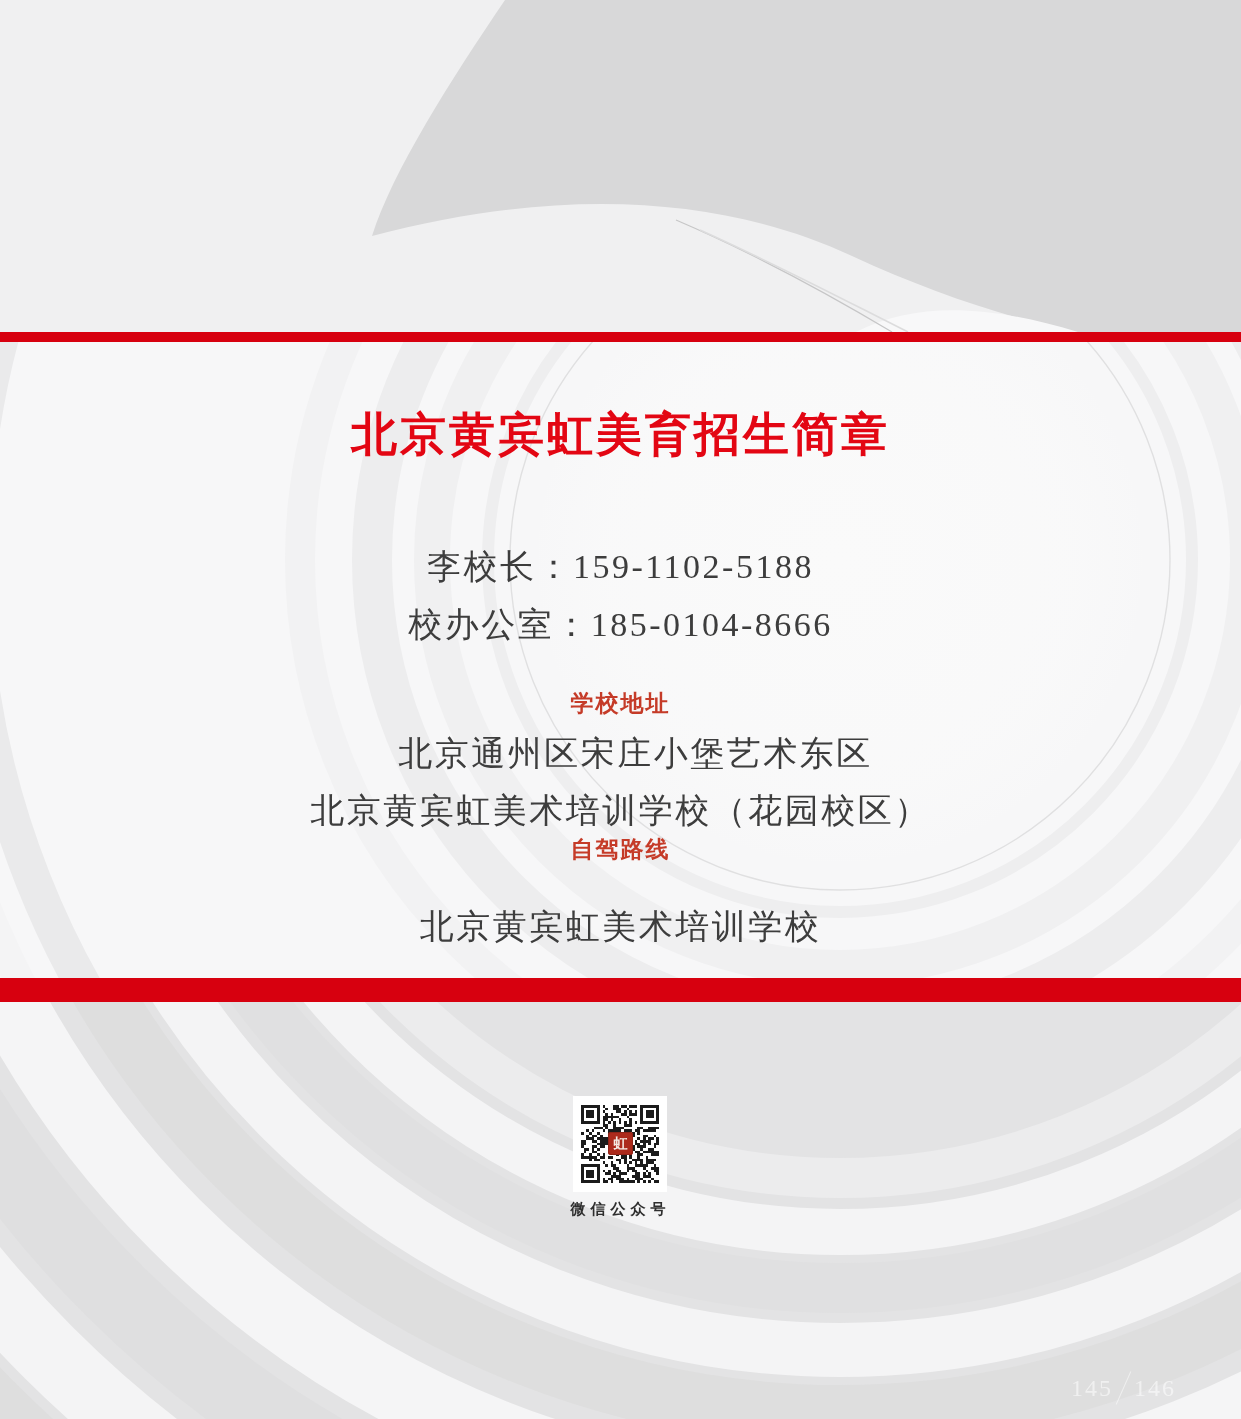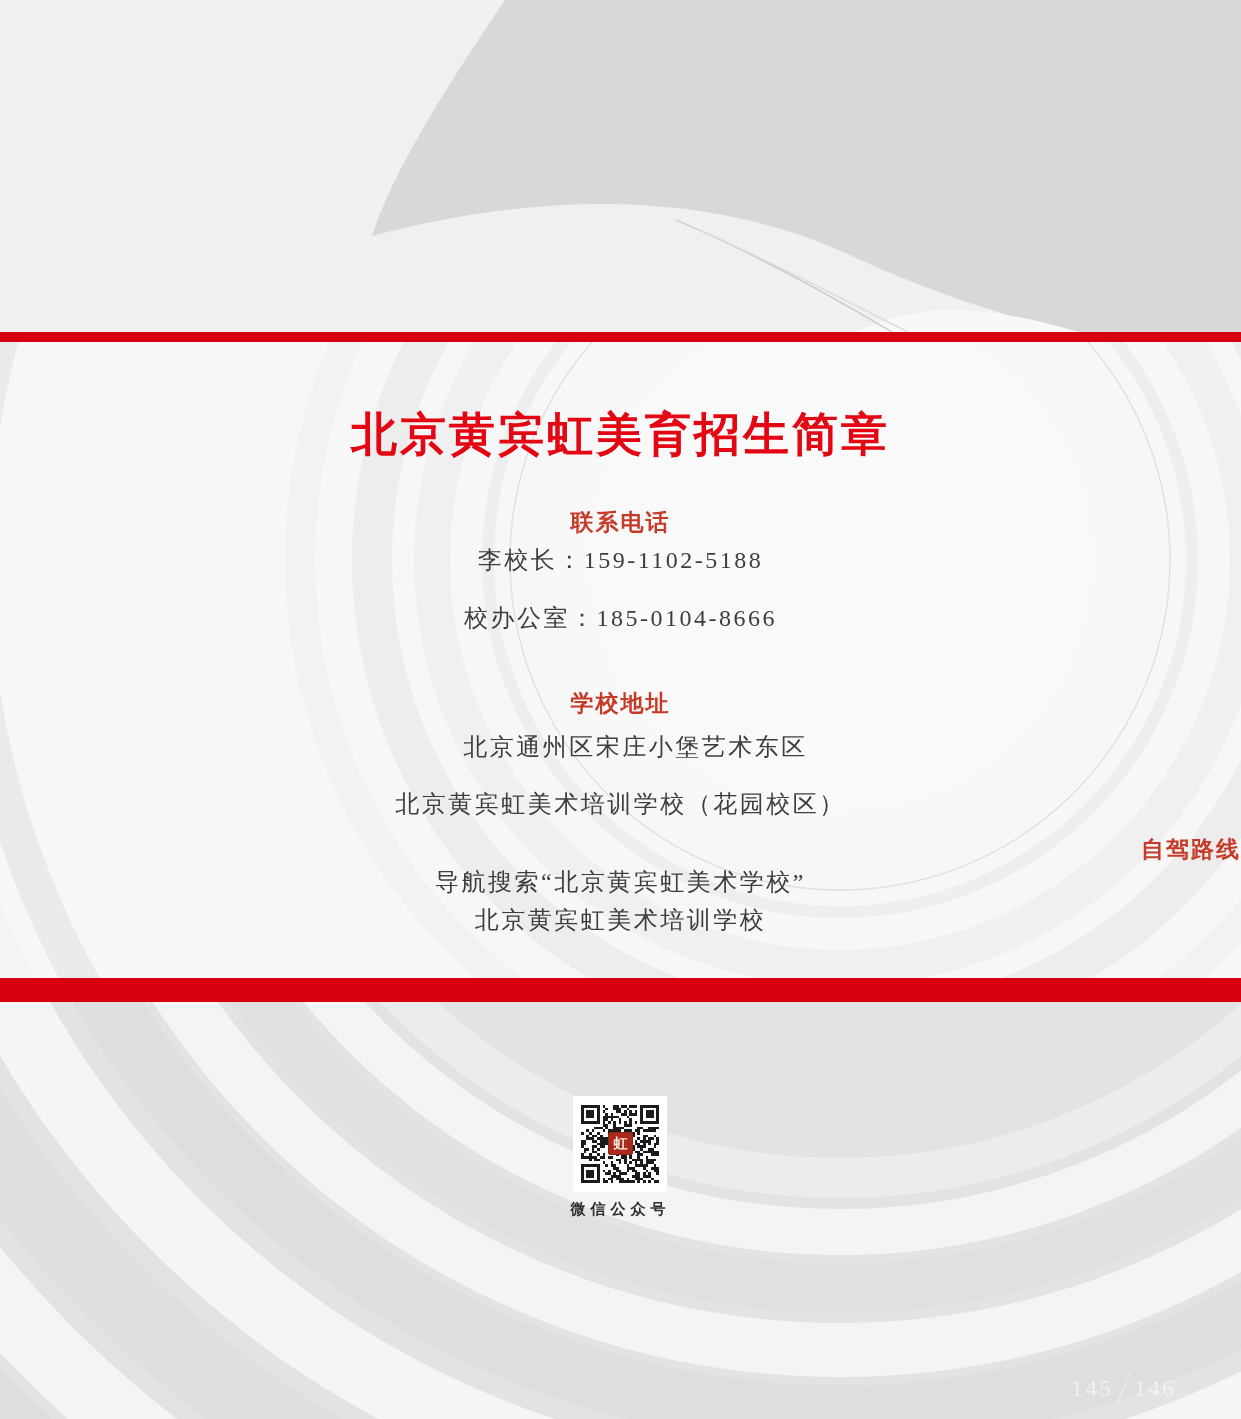--- a/index.html
+++ b/index.html
@@ -24,30 +24,30 @@
   .center-line{position:absolute;left:0;width:100%;text-align:center;white-space:nowrap;}
   .doc-title{
     top:404px;font-size:46px;font-weight:700;letter-spacing:3px;
     color:var(--title-red);
   }
   .sec-heading{
     font-size:23px;font-weight:700;letter-spacing:2px;
     color:var(--heading-red);
   }
   .sec-line{
-    font-size:24px;letter-spacing:2.5px;
+    font-size:34px;letter-spacing:2.5px;
     color:var(--body-text);
   }
   .h-contact{top:507px;}
   .l-contact-1{top:544px;}
   .l-contact-2{top:602px;}
   .h-address{top:688px;}
   .l-address-1{top:731px;padding-left:15px;}
   .l-address-2{top:788px;}
-  .h-route{top:834px;text-align:right;}
+  .h-route{top:834px;}
   .l-route-1{top:866px;}
   .l-route-2{top:904px;}
   .qr-tile{
     position:absolute;left:573px;top:1096px;width:94px;height:96px;
     background:#ffffff;z-index:3;
     display:flex;align-items:center;justify-content:center;
   }
   .qr-tile svg{display:block;}
   .qr-seal{
     position:absolute;left:50%;top:50%;
@@ -133,30 +133,28 @@
     </g>
   </svg>
 
   <div class="red-bar top"></div>
   <div class="red-bar bottom"></div>
 
   <div class="content">
 
     <div class="center-line doc-title">北京黄宾虹美育招生简章</div>
 
-    <div class="center-line sec-heading h-contact">联系电话</div>
     <div class="center-line sec-line l-contact-1">李校长：159-1102-5188</div>
     <div class="center-line sec-line l-contact-2">校办公室：185-0104-8666</div>
 
     <div class="center-line sec-heading h-address">学校地址</div>
     <div class="center-line sec-line l-address-1">北京通州区宋庄小堡艺术东区</div>
     <div class="center-line sec-line l-address-2">北京黄宾虹美术培训学校（花园校区）</div>
 
     <div class="center-line sec-heading h-route">自驾路线</div>
-    <div class="center-line sec-line l-route-1">导航搜索“北京黄宾虹美术学校”</div>
     <div class="center-line sec-line l-route-2">北京黄宾虹美术培训学校</div>
 
     <div class="qr-tile">
       <svg id="qr-svg" width="78" height="78" viewBox="0 0 78 78" shape-rendering="crispEdges">
           <path d="M0.00 0.00h2.69v2.69h-2.69zM2.69 0.00h2.69v2.69h-2.69zM5.38 0.00h2.69v2.69h-2.69zM8.07 0.00h2.69v2.69h-2.69zM10.76 0.00h2.69v2.69h-2.69zM13.45 0.00h2.69v2.69h-2.69zM16.14 0.00h2.69v2.69h-2.69zM21.52 0.00h2.69v2.69h-2.69zM32.28 0.00h2.69v2.69h-2.69zM34.97 0.00h2.69v2.69h-2.69zM40.34 0.00h2.69v2.69h-2.69zM43.03 0.00h2.69v2.69h-2.69zM48.41 0.00h2.69v2.69h-2.69zM51.10 0.00h2.69v2.69h-2.69zM53.79 0.00h2.69v2.69h-2.69zM59.17 0.00h2.69v2.69h-2.69zM61.86 0.00h2.69v2.69h-2.69zM64.55 0.00h2.69v2.69h-2.69zM67.24 0.00h2.69v2.69h-2.69zM69.93 0.00h2.69v2.69h-2.69zM72.62 0.00h2.69v2.69h-2.69zM75.31 0.00h2.69v2.69h-2.69zM0.00 2.69h2.69v2.69h-2.69zM16.14 2.69h2.69v2.69h-2.69zM24.21 2.69h2.69v2.69h-2.69zM32.28 2.69h2.69v2.69h-2.69zM34.97 2.69h2.69v2.69h-2.69zM37.66 2.69h2.69v2.69h-2.69zM45.72 2.69h2.69v2.69h-2.69zM59.17 2.69h2.69v2.69h-2.69zM75.31 2.69h2.69v2.69h-2.69zM0.00 5.38h2.69v2.69h-2.69zM5.38 5.38h2.69v2.69h-2.69zM8.07 5.38h2.69v2.69h-2.69zM10.76 5.38h2.69v2.69h-2.69zM16.14 5.38h2.69v2.69h-2.69zM21.52 5.38h2.69v2.69h-2.69zM34.97 5.38h2.69v2.69h-2.69zM37.66 5.38h2.69v2.69h-2.69zM43.03 5.38h2.69v2.69h-2.69zM48.41 5.38h2.69v2.69h-2.69zM53.79 5.38h2.69v2.69h-2.69zM59.17 5.38h2.69v2.69h-2.69zM64.55 5.38h2.69v2.69h-2.69zM67.24 5.38h2.69v2.69h-2.69zM69.93 5.38h2.69v2.69h-2.69zM75.31 5.38h2.69v2.69h-2.69zM0.00 8.07h2.69v2.69h-2.69zM5.38 8.07h2.69v2.69h-2.69zM8.07 8.07h2.69v2.69h-2.69zM10.76 8.07h2.69v2.69h-2.69zM16.14 8.07h2.69v2.69h-2.69zM24.21 8.07h2.69v2.69h-2.69zM29.59 8.07h2.69v2.69h-2.69zM40.34 8.07h2.69v2.69h-2.69zM43.03 8.07h2.69v2.69h-2.69zM48.41 8.07h2.69v2.69h-2.69zM51.10 8.07h2.69v2.69h-2.69zM53.79 8.07h2.69v2.69h-2.69zM59.17 8.07h2.69v2.69h-2.69zM64.55 8.07h2.69v2.69h-2.69zM67.24 8.07h2.69v2.69h-2.69zM69.93 8.07h2.69v2.69h-2.69zM75.31 8.07h2.69v2.69h-2.69zM0.00 10.76h2.69v2.69h-2.69zM5.38 10.76h2.69v2.69h-2.69zM8.07 10.76h2.69v2.69h-2.69zM10.76 10.76h2.69v2.69h-2.69zM16.14 10.76h2.69v2.69h-2.69zM21.52 10.76h2.69v2.69h-2.69zM24.21 10.76h2.69v2.69h-2.69zM26.90 10.76h2.69v2.69h-2.69zM29.59 10.76h2.69v2.69h-2.69zM32.28 10.76h2.69v2.69h-2.69zM34.97 10.76h2.69v2.69h-2.69zM45.72 10.76h2.69v2.69h-2.69zM59.17 10.76h2.69v2.69h-2.69zM64.55 10.76h2.69v2.69h-2.69zM67.24 10.76h2.69v2.69h-2.69zM69.93 10.76h2.69v2.69h-2.69zM75.31 10.76h2.69v2.69h-2.69zM0.00 13.45h2.69v2.69h-2.69zM16.14 13.45h2.69v2.69h-2.69zM21.52 13.45h2.69v2.69h-2.69zM24.21 13.45h2.69v2.69h-2.69zM29.59 13.45h2.69v2.69h-2.69zM37.66 13.45h2.69v2.69h-2.69zM48.41 13.45h2.69v2.69h-2.69zM59.17 13.45h2.69v2.69h-2.69zM75.31 13.45h2.69v2.69h-2.69zM0.00 16.14h2.69v2.69h-2.69zM2.69 16.14h2.69v2.69h-2.69zM5.38 16.14h2.69v2.69h-2.69zM8.07 16.14h2.69v2.69h-2.69zM10.76 16.14h2.69v2.69h-2.69zM13.45 16.14h2.69v2.69h-2.69zM16.14 16.14h2.69v2.69h-2.69zM21.52 16.14h2.69v2.69h-2.69zM26.90 16.14h2.69v2.69h-2.69zM32.28 16.14h2.69v2.69h-2.69zM37.66 16.14h2.69v2.69h-2.69zM43.03 16.14h2.69v2.69h-2.69zM48.41 16.14h2.69v2.69h-2.69zM53.79 16.14h2.69v2.69h-2.69zM59.17 16.14h2.69v2.69h-2.69zM61.86 16.14h2.69v2.69h-2.69zM64.55 16.14h2.69v2.69h-2.69zM67.24 16.14h2.69v2.69h-2.69zM69.93 16.14h2.69v2.69h-2.69zM72.62 16.14h2.69v2.69h-2.69zM75.31 16.14h2.69v2.69h-2.69zM21.52 18.83h2.69v2.69h-2.69zM24.21 18.83h2.69v2.69h-2.69zM32.28 18.83h2.69v2.69h-2.69zM43.03 18.83h2.69v2.69h-2.69zM45.72 18.83h2.69v2.69h-2.69zM48.41 18.83h2.69v2.69h-2.69zM13.45 21.52h2.69v2.69h-2.69zM16.14 21.52h2.69v2.69h-2.69zM18.83 21.52h2.69v2.69h-2.69zM24.21 21.52h2.69v2.69h-2.69zM32.28 21.52h2.69v2.69h-2.69zM34.97 21.52h2.69v2.69h-2.69zM37.66 21.52h2.69v2.69h-2.69zM40.34 21.52h2.69v2.69h-2.69zM56.48 21.52h2.69v2.69h-2.69zM59.17 21.52h2.69v2.69h-2.69zM67.24 21.52h2.69v2.69h-2.69zM69.93 21.52h2.69v2.69h-2.69zM72.62 21.52h2.69v2.69h-2.69zM75.31 21.52h2.69v2.69h-2.69zM5.38 24.21h2.69v2.69h-2.69zM10.76 24.21h2.69v2.69h-2.69zM21.52 24.21h2.69v2.69h-2.69zM26.90 24.21h2.69v2.69h-2.69zM29.59 24.21h2.69v2.69h-2.69zM32.28 24.21h2.69v2.69h-2.69zM34.97 24.21h2.69v2.69h-2.69zM37.66 24.21h2.69v2.69h-2.69zM43.03 24.21h2.69v2.69h-2.69zM45.72 24.21h2.69v2.69h-2.69zM48.41 24.21h2.69v2.69h-2.69zM53.79 24.21h2.69v2.69h-2.69zM56.48 24.21h2.69v2.69h-2.69zM61.86 24.21h2.69v2.69h-2.69zM64.55 24.21h2.69v2.69h-2.69zM67.24 24.21h2.69v2.69h-2.69zM69.93 24.21h2.69v2.69h-2.69zM72.62 24.21h2.69v2.69h-2.69zM0.00 26.90h2.69v2.69h-2.69zM8.07 26.90h2.69v2.69h-2.69zM16.14 26.90h2.69v2.69h-2.69zM26.90 26.90h2.69v2.69h-2.69zM29.59 26.90h2.69v2.69h-2.69zM32.28 26.90h2.69v2.69h-2.69zM37.66 26.90h2.69v2.69h-2.69zM43.03 26.90h2.69v2.69h-2.69zM45.72 26.90h2.69v2.69h-2.69zM51.10 26.90h2.69v2.69h-2.69zM56.48 26.90h2.69v2.69h-2.69zM5.38 29.59h2.69v2.69h-2.69zM10.76 29.59h2.69v2.69h-2.69zM13.45 29.59h2.69v2.69h-2.69zM18.83 29.59h2.69v2.69h-2.69zM26.90 29.59h2.69v2.69h-2.69zM29.59 29.59h2.69v2.69h-2.69zM34.97 29.59h2.69v2.69h-2.69zM40.34 29.59h2.69v2.69h-2.69zM51.10 29.59h2.69v2.69h-2.69zM61.86 29.59h2.69v2.69h-2.69zM64.55 29.59h2.69v2.69h-2.69zM72.62 29.59h2.69v2.69h-2.69zM5.38 32.28h2.69v2.69h-2.69zM8.07 32.28h2.69v2.69h-2.69zM10.76 32.28h2.69v2.69h-2.69zM16.14 32.28h2.69v2.69h-2.69zM18.83 32.28h2.69v2.69h-2.69zM21.52 32.28h2.69v2.69h-2.69zM24.21 32.28h2.69v2.69h-2.69zM26.90 32.28h2.69v2.69h-2.69zM32.28 32.28h2.69v2.69h-2.69zM34.97 32.28h2.69v2.69h-2.69zM37.66 32.28h2.69v2.69h-2.69zM40.34 32.28h2.69v2.69h-2.69zM43.03 32.28h2.69v2.69h-2.69zM48.41 32.28h2.69v2.69h-2.69zM56.48 32.28h2.69v2.69h-2.69zM61.86 32.28h2.69v2.69h-2.69zM67.24 32.28h2.69v2.69h-2.69zM69.93 32.28h2.69v2.69h-2.69zM75.31 32.28h2.69v2.69h-2.69zM0.00 34.97h2.69v2.69h-2.69zM2.69 34.97h2.69v2.69h-2.69zM10.76 34.97h2.69v2.69h-2.69zM13.45 34.97h2.69v2.69h-2.69zM18.83 34.97h2.69v2.69h-2.69zM21.52 34.97h2.69v2.69h-2.69zM24.21 34.97h2.69v2.69h-2.69zM29.59 34.97h2.69v2.69h-2.69zM37.66 34.97h2.69v2.69h-2.69zM40.34 34.97h2.69v2.69h-2.69zM53.79 34.97h2.69v2.69h-2.69zM59.17 34.97h2.69v2.69h-2.69zM61.86 34.97h2.69v2.69h-2.69zM64.55 34.97h2.69v2.69h-2.69zM67.24 34.97h2.69v2.69h-2.69zM75.31 34.97h2.69v2.69h-2.69zM0.00 37.66h2.69v2.69h-2.69zM2.69 37.66h2.69v2.69h-2.69zM16.14 37.66h2.69v2.69h-2.69zM18.83 37.66h2.69v2.69h-2.69zM21.52 37.66h2.69v2.69h-2.69zM24.21 37.66h2.69v2.69h-2.69zM29.59 37.66h2.69v2.69h-2.69zM34.97 37.66h2.69v2.69h-2.69zM37.66 37.66h2.69v2.69h-2.69zM40.34 37.66h2.69v2.69h-2.69zM43.03 37.66h2.69v2.69h-2.69zM45.72 37.66h2.69v2.69h-2.69zM48.41 37.66h2.69v2.69h-2.69zM53.79 37.66h2.69v2.69h-2.69zM56.48 37.66h2.69v2.69h-2.69zM61.86 37.66h2.69v2.69h-2.69zM67.24 37.66h2.69v2.69h-2.69zM72.62 37.66h2.69v2.69h-2.69zM75.31 37.66h2.69v2.69h-2.69zM0.00 40.34h2.69v2.69h-2.69zM10.76 40.34h2.69v2.69h-2.69zM13.45 40.34h2.69v2.69h-2.69zM18.83 40.34h2.69v2.69h-2.69zM21.52 40.34h2.69v2.69h-2.69zM34.97 40.34h2.69v2.69h-2.69zM45.72 40.34h2.69v2.69h-2.69zM48.41 40.34h2.69v2.69h-2.69zM51.10 40.34h2.69v2.69h-2.69zM56.48 40.34h2.69v2.69h-2.69zM59.17 40.34h2.69v2.69h-2.69zM61.86 40.34h2.69v2.69h-2.69zM72.62 40.34h2.69v2.69h-2.69zM2.69 43.03h2.69v2.69h-2.69zM5.38 43.03h2.69v2.69h-2.69zM10.76 43.03h2.69v2.69h-2.69zM16.14 43.03h2.69v2.69h-2.69zM32.28 43.03h2.69v2.69h-2.69zM34.97 43.03h2.69v2.69h-2.69zM37.66 43.03h2.69v2.69h-2.69zM40.34 43.03h2.69v2.69h-2.69zM43.03 43.03h2.69v2.69h-2.69zM51.10 43.03h2.69v2.69h-2.69zM59.17 43.03h2.69v2.69h-2.69zM67.24 43.03h2.69v2.69h-2.69zM69.93 43.03h2.69v2.69h-2.69zM2.69 45.72h2.69v2.69h-2.69zM10.76 45.72h2.69v2.69h-2.69zM13.45 45.72h2.69v2.69h-2.69zM26.90 45.72h2.69v2.69h-2.69zM34.97 45.72h2.69v2.69h-2.69zM37.66 45.72h2.69v2.69h-2.69zM40.34 45.72h2.69v2.69h-2.69zM43.03 45.72h2.69v2.69h-2.69zM48.41 45.72h2.69v2.69h-2.69zM53.79 45.72h2.69v2.69h-2.69zM56.48 45.72h2.69v2.69h-2.69zM61.86 45.72h2.69v2.69h-2.69zM64.55 45.72h2.69v2.69h-2.69zM67.24 45.72h2.69v2.69h-2.69zM69.93 45.72h2.69v2.69h-2.69zM72.62 45.72h2.69v2.69h-2.69zM75.31 45.72h2.69v2.69h-2.69zM0.00 48.41h2.69v2.69h-2.69zM8.07 48.41h2.69v2.69h-2.69zM16.14 48.41h2.69v2.69h-2.69zM21.52 48.41h2.69v2.69h-2.69zM34.97 48.41h2.69v2.69h-2.69zM40.34 48.41h2.69v2.69h-2.69zM43.03 48.41h2.69v2.69h-2.69zM48.41 48.41h2.69v2.69h-2.69zM56.48 48.41h2.69v2.69h-2.69zM59.17 48.41h2.69v2.69h-2.69zM69.93 48.41h2.69v2.69h-2.69zM72.62 48.41h2.69v2.69h-2.69zM75.31 48.41h2.69v2.69h-2.69zM0.00 51.10h2.69v2.69h-2.69zM2.69 51.10h2.69v2.69h-2.69zM5.38 51.10h2.69v2.69h-2.69zM8.07 51.10h2.69v2.69h-2.69zM10.76 51.10h2.69v2.69h-2.69zM13.45 51.10h2.69v2.69h-2.69zM18.83 51.10h2.69v2.69h-2.69zM21.52 51.10h2.69v2.69h-2.69zM26.90 51.10h2.69v2.69h-2.69zM29.59 51.10h2.69v2.69h-2.69zM40.34 51.10h2.69v2.69h-2.69zM43.03 51.10h2.69v2.69h-2.69zM48.41 51.10h2.69v2.69h-2.69zM56.48 51.10h2.69v2.69h-2.69zM64.55 51.10h2.69v2.69h-2.69zM8.07 53.79h2.69v2.69h-2.69zM13.45 53.79h2.69v2.69h-2.69zM16.14 53.79h2.69v2.69h-2.69zM34.97 53.79h2.69v2.69h-2.69zM37.66 53.79h2.69v2.69h-2.69zM43.03 53.79h2.69v2.69h-2.69zM51.10 53.79h2.69v2.69h-2.69zM53.79 53.79h2.69v2.69h-2.69zM56.48 53.79h2.69v2.69h-2.69zM59.17 53.79h2.69v2.69h-2.69zM64.55 53.79h2.69v2.69h-2.69zM67.24 53.79h2.69v2.69h-2.69zM69.93 53.79h2.69v2.69h-2.69zM72.62 53.79h2.69v2.69h-2.69zM21.52 56.48h2.69v2.69h-2.69zM29.59 56.48h2.69v2.69h-2.69zM37.66 56.48h2.69v2.69h-2.69zM43.03 56.48h2.69v2.69h-2.69zM48.41 56.48h2.69v2.69h-2.69zM53.79 56.48h2.69v2.69h-2.69zM59.17 56.48h2.69v2.69h-2.69zM64.55 56.48h2.69v2.69h-2.69zM67.24 56.48h2.69v2.69h-2.69zM69.93 56.48h2.69v2.69h-2.69zM0.00 59.17h2.69v2.69h-2.69zM2.69 59.17h2.69v2.69h-2.69zM5.38 59.17h2.69v2.69h-2.69zM8.07 59.17h2.69v2.69h-2.69zM10.76 59.17h2.69v2.69h-2.69zM13.45 59.17h2.69v2.69h-2.69zM16.14 59.17h2.69v2.69h-2.69zM24.21 59.17h2.69v2.69h-2.69zM29.59 59.17h2.69v2.69h-2.69zM32.28 59.17h2.69v2.69h-2.69zM45.72 59.17h2.69v2.69h-2.69zM53.79 59.17h2.69v2.69h-2.69zM56.48 59.17h2.69v2.69h-2.69zM59.17 59.17h2.69v2.69h-2.69zM61.86 59.17h2.69v2.69h-2.69zM64.55 59.17h2.69v2.69h-2.69zM72.62 59.17h2.69v2.69h-2.69zM0.00 61.86h2.69v2.69h-2.69zM16.14 61.86h2.69v2.69h-2.69zM32.28 61.86h2.69v2.69h-2.69zM34.97 61.86h2.69v2.69h-2.69zM45.72 61.86h2.69v2.69h-2.69zM48.41 61.86h2.69v2.69h-2.69zM51.10 61.86h2.69v2.69h-2.69zM61.86 61.86h2.69v2.69h-2.69zM69.93 61.86h2.69v2.69h-2.69zM72.62 61.86h2.69v2.69h-2.69zM75.31 61.86h2.69v2.69h-2.69zM0.00 64.55h2.69v2.69h-2.69zM5.38 64.55h2.69v2.69h-2.69zM8.07 64.55h2.69v2.69h-2.69zM10.76 64.55h2.69v2.69h-2.69zM16.14 64.55h2.69v2.69h-2.69zM21.52 64.55h2.69v2.69h-2.69zM26.90 64.55h2.69v2.69h-2.69zM34.97 64.55h2.69v2.69h-2.69zM37.66 64.55h2.69v2.69h-2.69zM45.72 64.55h2.69v2.69h-2.69zM51.10 64.55h2.69v2.69h-2.69zM53.79 64.55h2.69v2.69h-2.69zM64.55 64.55h2.69v2.69h-2.69zM72.62 64.55h2.69v2.69h-2.69zM75.31 64.55h2.69v2.69h-2.69zM0.00 67.24h2.69v2.69h-2.69zM5.38 67.24h2.69v2.69h-2.69zM8.07 67.24h2.69v2.69h-2.69zM10.76 67.24h2.69v2.69h-2.69zM16.14 67.24h2.69v2.69h-2.69zM24.21 67.24h2.69v2.69h-2.69zM26.90 67.24h2.69v2.69h-2.69zM32.28 67.24h2.69v2.69h-2.69zM37.66 67.24h2.69v2.69h-2.69zM40.34 67.24h2.69v2.69h-2.69zM43.03 67.24h2.69v2.69h-2.69zM53.79 67.24h2.69v2.69h-2.69zM56.48 67.24h2.69v2.69h-2.69zM61.86 67.24h2.69v2.69h-2.69zM67.24 67.24h2.69v2.69h-2.69zM75.31 67.24h2.69v2.69h-2.69zM0.00 69.93h2.69v2.69h-2.69zM5.38 69.93h2.69v2.69h-2.69zM8.07 69.93h2.69v2.69h-2.69zM10.76 69.93h2.69v2.69h-2.69zM16.14 69.93h2.69v2.69h-2.69zM29.59 69.93h2.69v2.69h-2.69zM32.28 69.93h2.69v2.69h-2.69zM34.97 69.93h2.69v2.69h-2.69zM37.66 69.93h2.69v2.69h-2.69zM51.10 69.93h2.69v2.69h-2.69zM53.79 69.93h2.69v2.69h-2.69zM56.48 69.93h2.69v2.69h-2.69zM61.86 69.93h2.69v2.69h-2.69zM64.55 69.93h2.69v2.69h-2.69zM67.24 69.93h2.69v2.69h-2.69zM0.00 72.62h2.69v2.69h-2.69zM16.14 72.62h2.69v2.69h-2.69zM21.52 72.62h2.69v2.69h-2.69zM26.90 72.62h2.69v2.69h-2.69zM29.59 72.62h2.69v2.69h-2.69zM34.97 72.62h2.69v2.69h-2.69zM37.66 72.62h2.69v2.69h-2.69zM40.34 72.62h2.69v2.69h-2.69zM45.72 72.62h2.69v2.69h-2.69zM53.79 72.62h2.69v2.69h-2.69zM56.48 72.62h2.69v2.69h-2.69zM59.17 72.62h2.69v2.69h-2.69zM69.93 72.62h2.69v2.69h-2.69zM0.00 75.31h2.69v2.69h-2.69zM2.69 75.31h2.69v2.69h-2.69zM5.38 75.31h2.69v2.69h-2.69zM8.07 75.31h2.69v2.69h-2.69zM10.76 75.31h2.69v2.69h-2.69zM13.45 75.31h2.69v2.69h-2.69zM16.14 75.31h2.69v2.69h-2.69zM21.52 75.31h2.69v2.69h-2.69zM24.21 75.31h2.69v2.69h-2.69zM29.59 75.31h2.69v2.69h-2.69zM37.66 75.31h2.69v2.69h-2.69zM40.34 75.31h2.69v2.69h-2.69zM43.03 75.31h2.69v2.69h-2.69zM45.72 75.31h2.69v2.69h-2.69zM48.41 75.31h2.69v2.69h-2.69zM51.10 75.31h2.69v2.69h-2.69zM56.48 75.31h2.69v2.69h-2.69zM61.86 75.31h2.69v2.69h-2.69zM67.24 75.31h2.69v2.69h-2.69zM72.62 75.31h2.69v2.69h-2.69zM75.31 75.31h2.69v2.69h-2.69z" fill="#1b1b1b"></path>
         </svg>
       <div class="qr-seal">虹</div>
     </div>
     <div class="center-line qr-caption">微信公众号</div>
 

